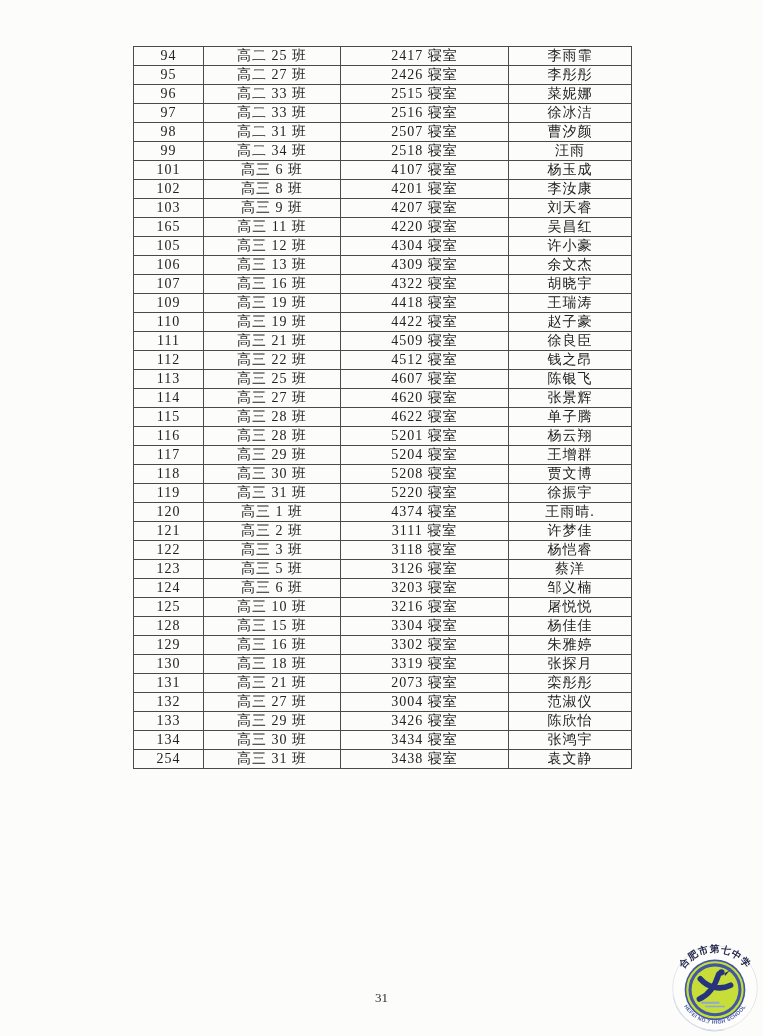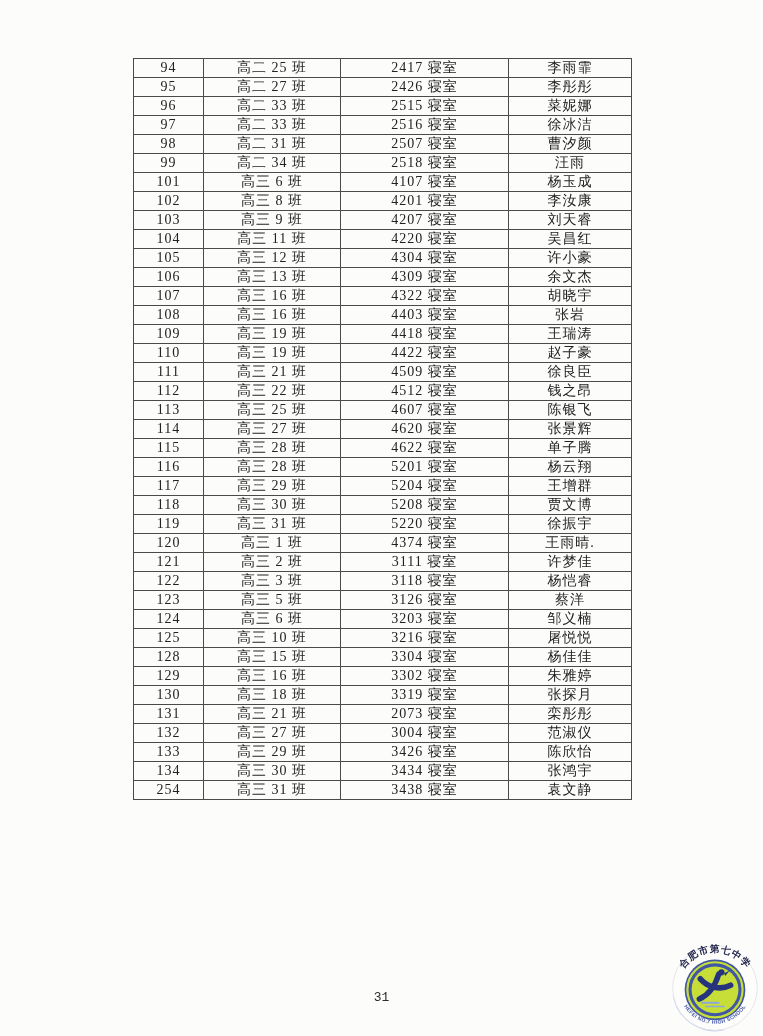--- a/index.html
+++ b/index.html
@@ -9,21 +9,21 @@
     font-family:"Liberation Serif","DejaVu Serif",serif;
   }
   .page{
     position:relative;
     width:763px;height:1036px;
     background:#fcfcfa;
     overflow:hidden;
   }
   table.roster{
     position:absolute;
-    left:133px;top:58px;
+    left:133px;top:46px;
     width:498px;height:660px;
     border-collapse:collapse;
     table-layout:fixed;
   }
   table.roster td{
     border:1px solid #4a4a4a;
     text-align:center;
     vertical-align:middle;
     font-size:14px;
     color:#222220;
@@ -36,21 +36,21 @@
   col.c-class{width:137px;}
   col.c-room{width:168px;}
   col.c-name{width:123px;}
   .page-number{
     position:absolute;
     left:0;right:0;
     top:990px;
     text-align:center;
     font-size:13px;
     color:#2c2c2c;
-    font-family:Liberation Mono, monospace;
+    font-family:Liberation Serif, serif;
   }
   .school-logo{
     position:absolute;
     left:669px;top:942px;
     width:92px;height:92px;
   }
 </style>
 </head>
 <body>
 
@@ -112,21 +112,21 @@
           <td>4201 寝室</td>
           <td>李汝康</td>
         </tr>
         <tr>
           <td>103</td>
           <td>高三 9 班</td>
           <td>4207 寝室</td>
           <td>刘天睿</td>
         </tr>
         <tr>
-          <td>104</td>
+          <td>165</td>
           <td>高三 11 班</td>
           <td>4220 寝室</td>
           <td>吴昌红</td>
         </tr>
         <tr>
           <td>105</td>
           <td>高三 12 班</td>
           <td>4304 寝室</td>
           <td>许小豪</td>
         </tr>
@@ -134,26 +134,20 @@
           <td>106</td>
           <td>高三 13 班</td>
           <td>4309 寝室</td>
           <td>余文杰</td>
         </tr>
         <tr>
           <td>107</td>
           <td>高三 16 班</td>
           <td>4322 寝室</td>
           <td>胡晓宇</td>
-        </tr>
-        <tr>
-          <td>108</td>
-          <td>高三 16 班</td>
-          <td>4403 寝室</td>
-          <td>张岩</td>
         </tr>
         <tr>
           <td>109</td>
           <td>高三 19 班</td>
           <td>4418 寝室</td>
           <td>王瑞涛</td>
         </tr>
         <tr>
           <td>110</td>
           <td>高三 19 班</td>

